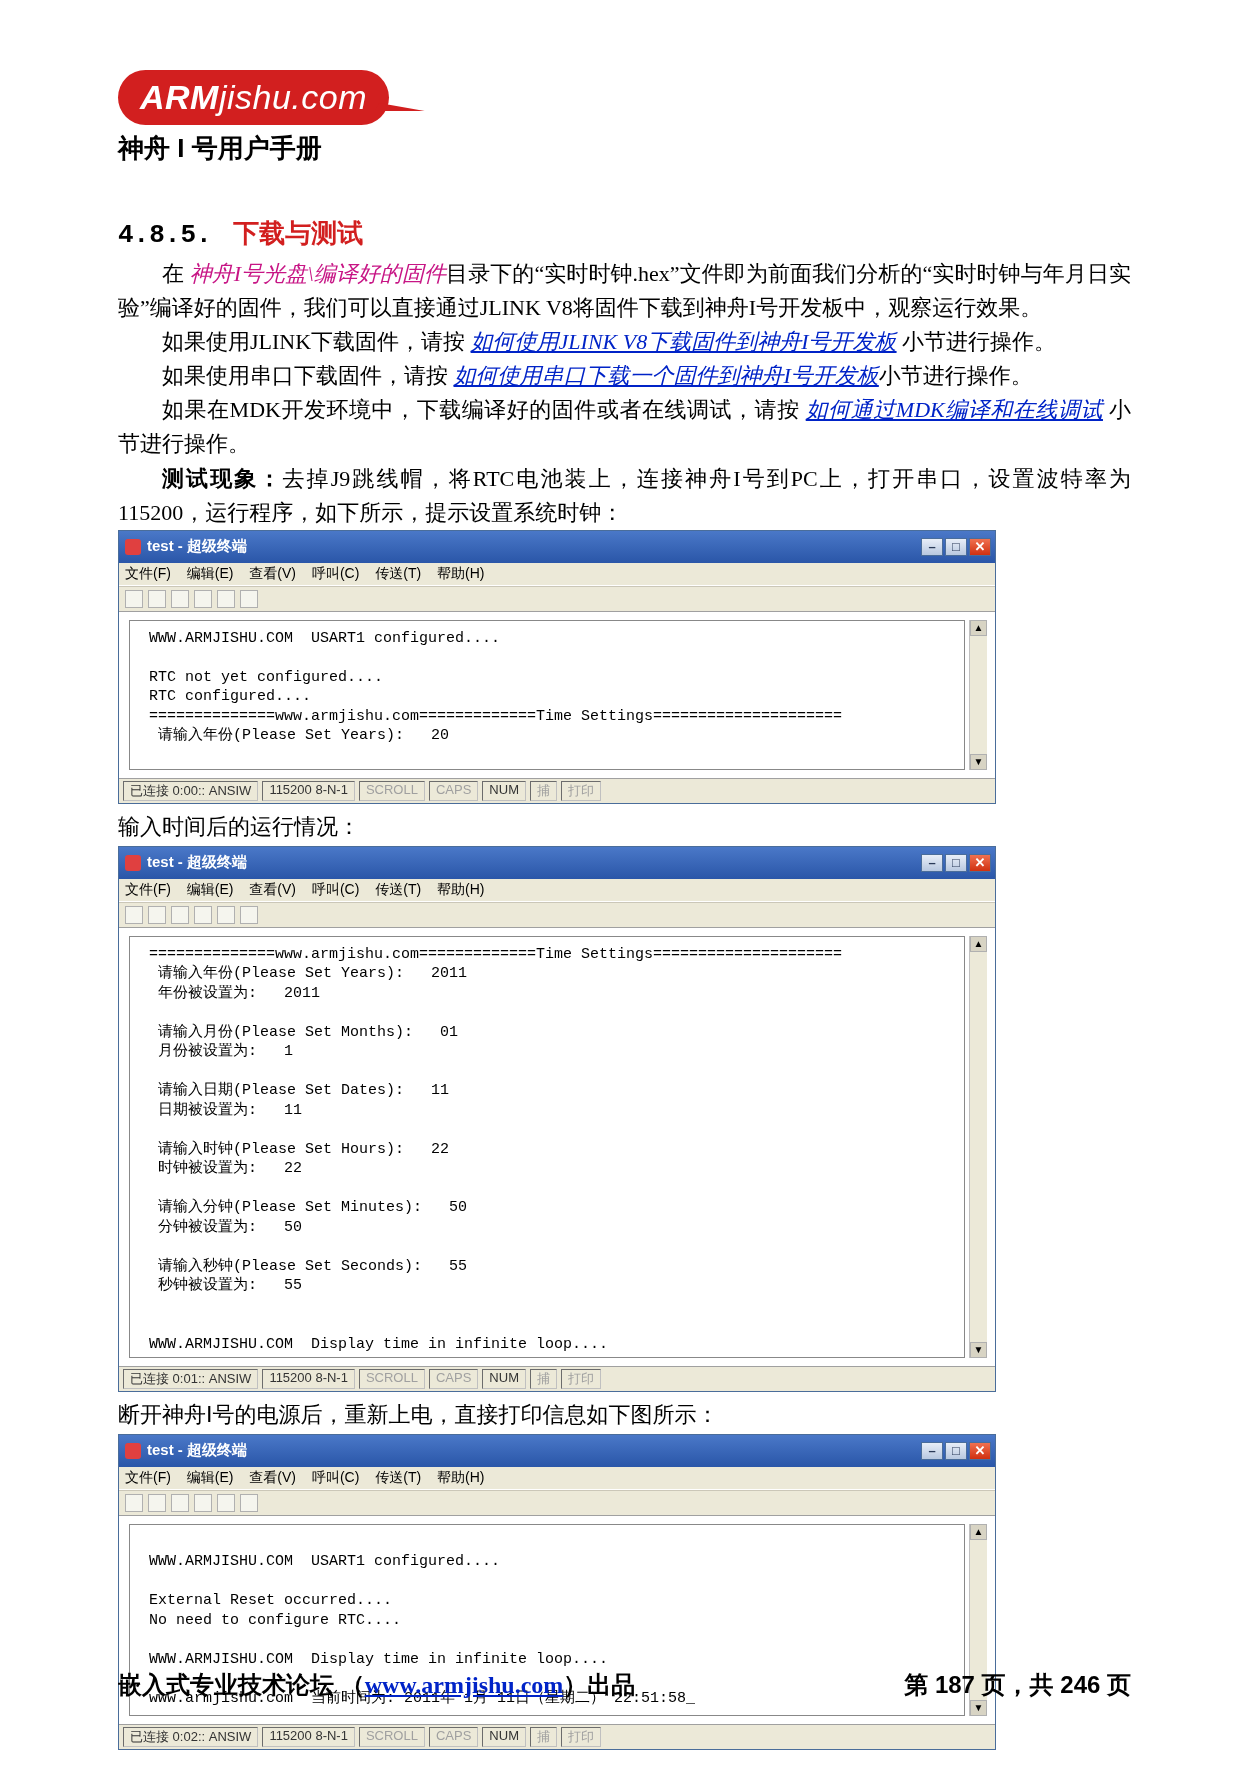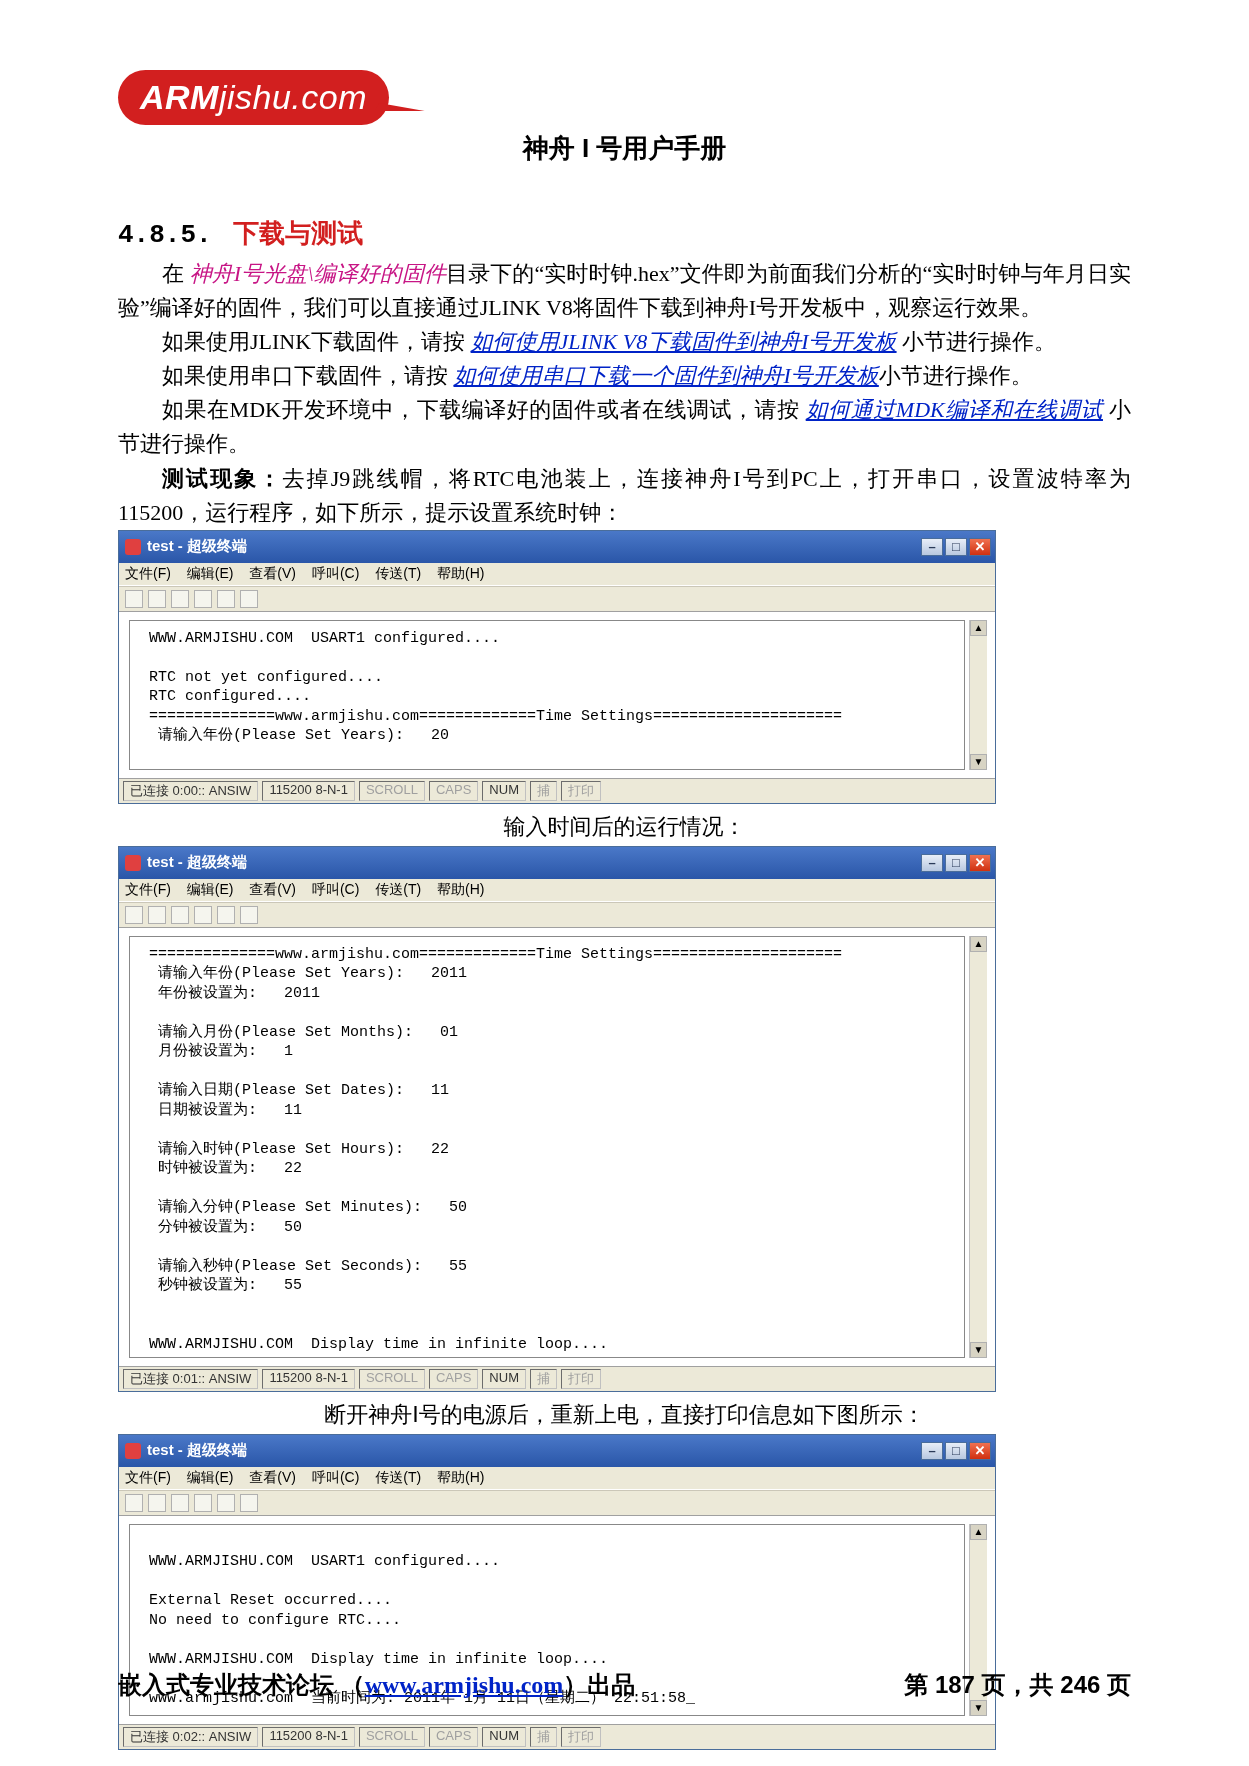--- a/index.html
+++ b/index.html
@@ -37,41 +37,41 @@
   .logo-tail {
     width: 0; height: 0;
     border-top: 8px solid transparent;
     border-bottom: 0 solid transparent;
     border-left: 50px solid #d21f1f;
     margin-left: -12px;
     margin-top: 18px;
     transform: skewX(-30deg);
   }
   .doc-title {
-    text-align: center;
+    text-align: left;
     font-family: "SimHei","Heiti SC",sans-serif;
     font-size: 26px;
     font-weight: bold;
     margin: 6px 0 50px 0;
   }
   .section-heading {
     font-family: Liberation Mono, monospace;
     font-weight: bold;
     font-size: 26px;
     color: #000;
     margin-bottom: 6px;
   }
   .section-heading .num { color: #000; margin-right: 6px; }
   .section-heading .title { color: #d21f1f; }
   .body-text { line-height: 1.55; font-size: 22px; text-align: justify; }
   .body-text p { text-indent: 2em; margin: 0; }
   .link { color: #0023c7; text-decoration: underline; font-style: italic; }
   .em-ref { color: #c71585; font-style: italic; }
   .bold { font-weight: bold; font-family: "SimHei","Heiti SC",sans-serif; }
-  .caption { font-size: 22px; margin: 8px 0 4px 0; text-align: center; }
+  .caption { font-size: 22px; margin: 8px 0 4px 0; }
 
   
   .win {
     width: 878px;
     margin-left: 0;
     border: 1px solid #4a6d9a;
     font-family: "Tahoma","SimSun",sans-serif;
     font-size: 15px;
   }
   .win-title {

